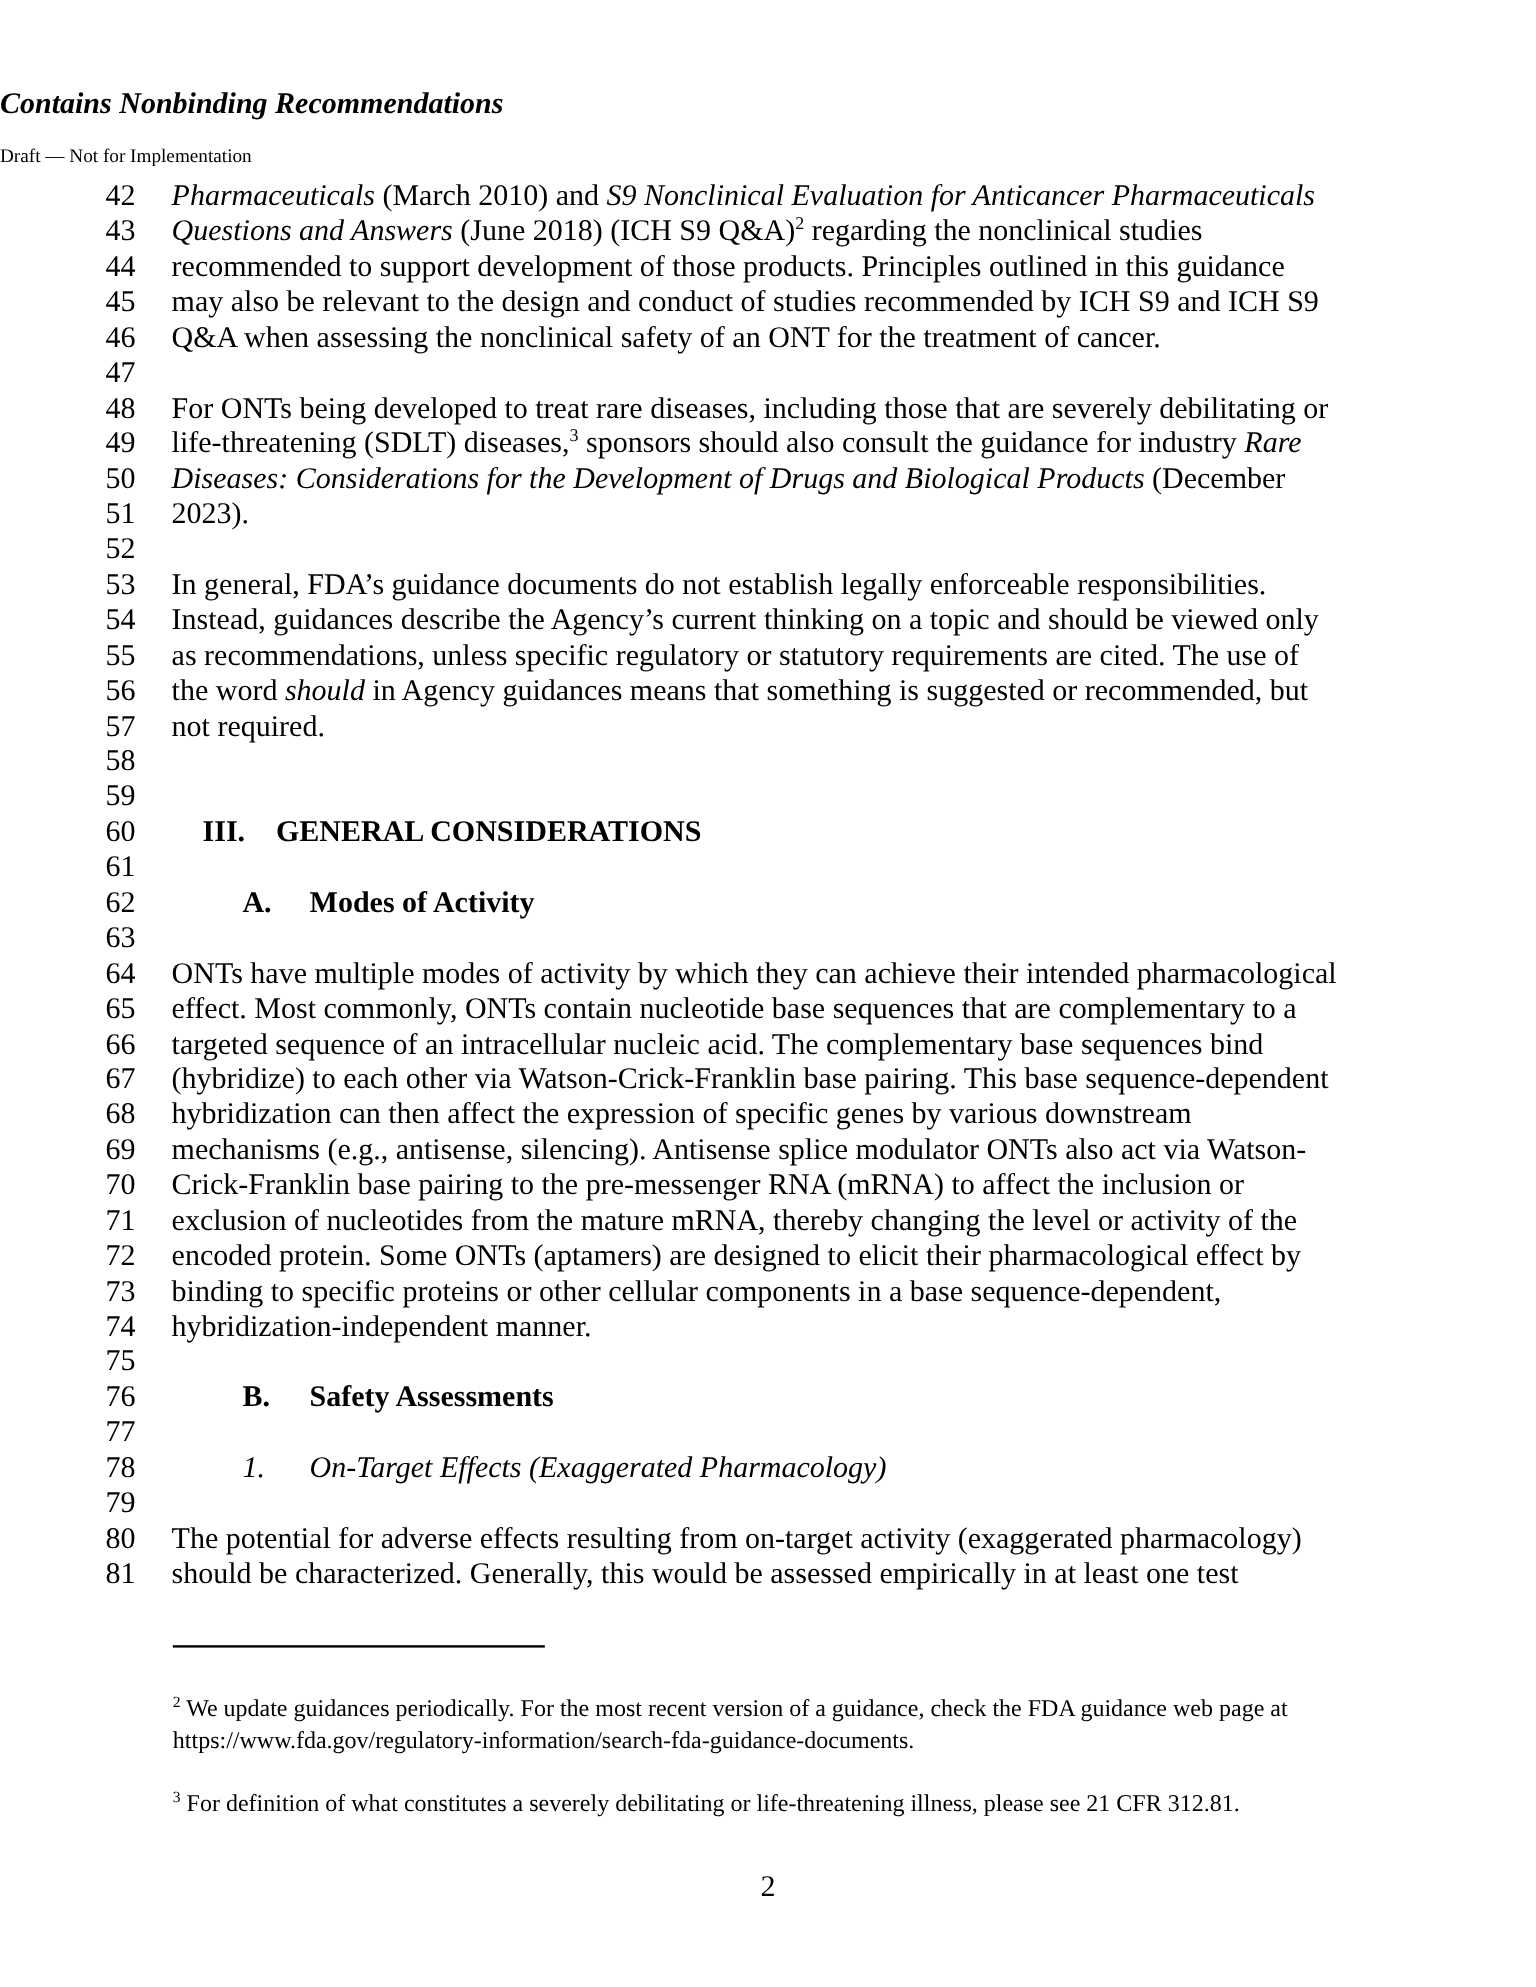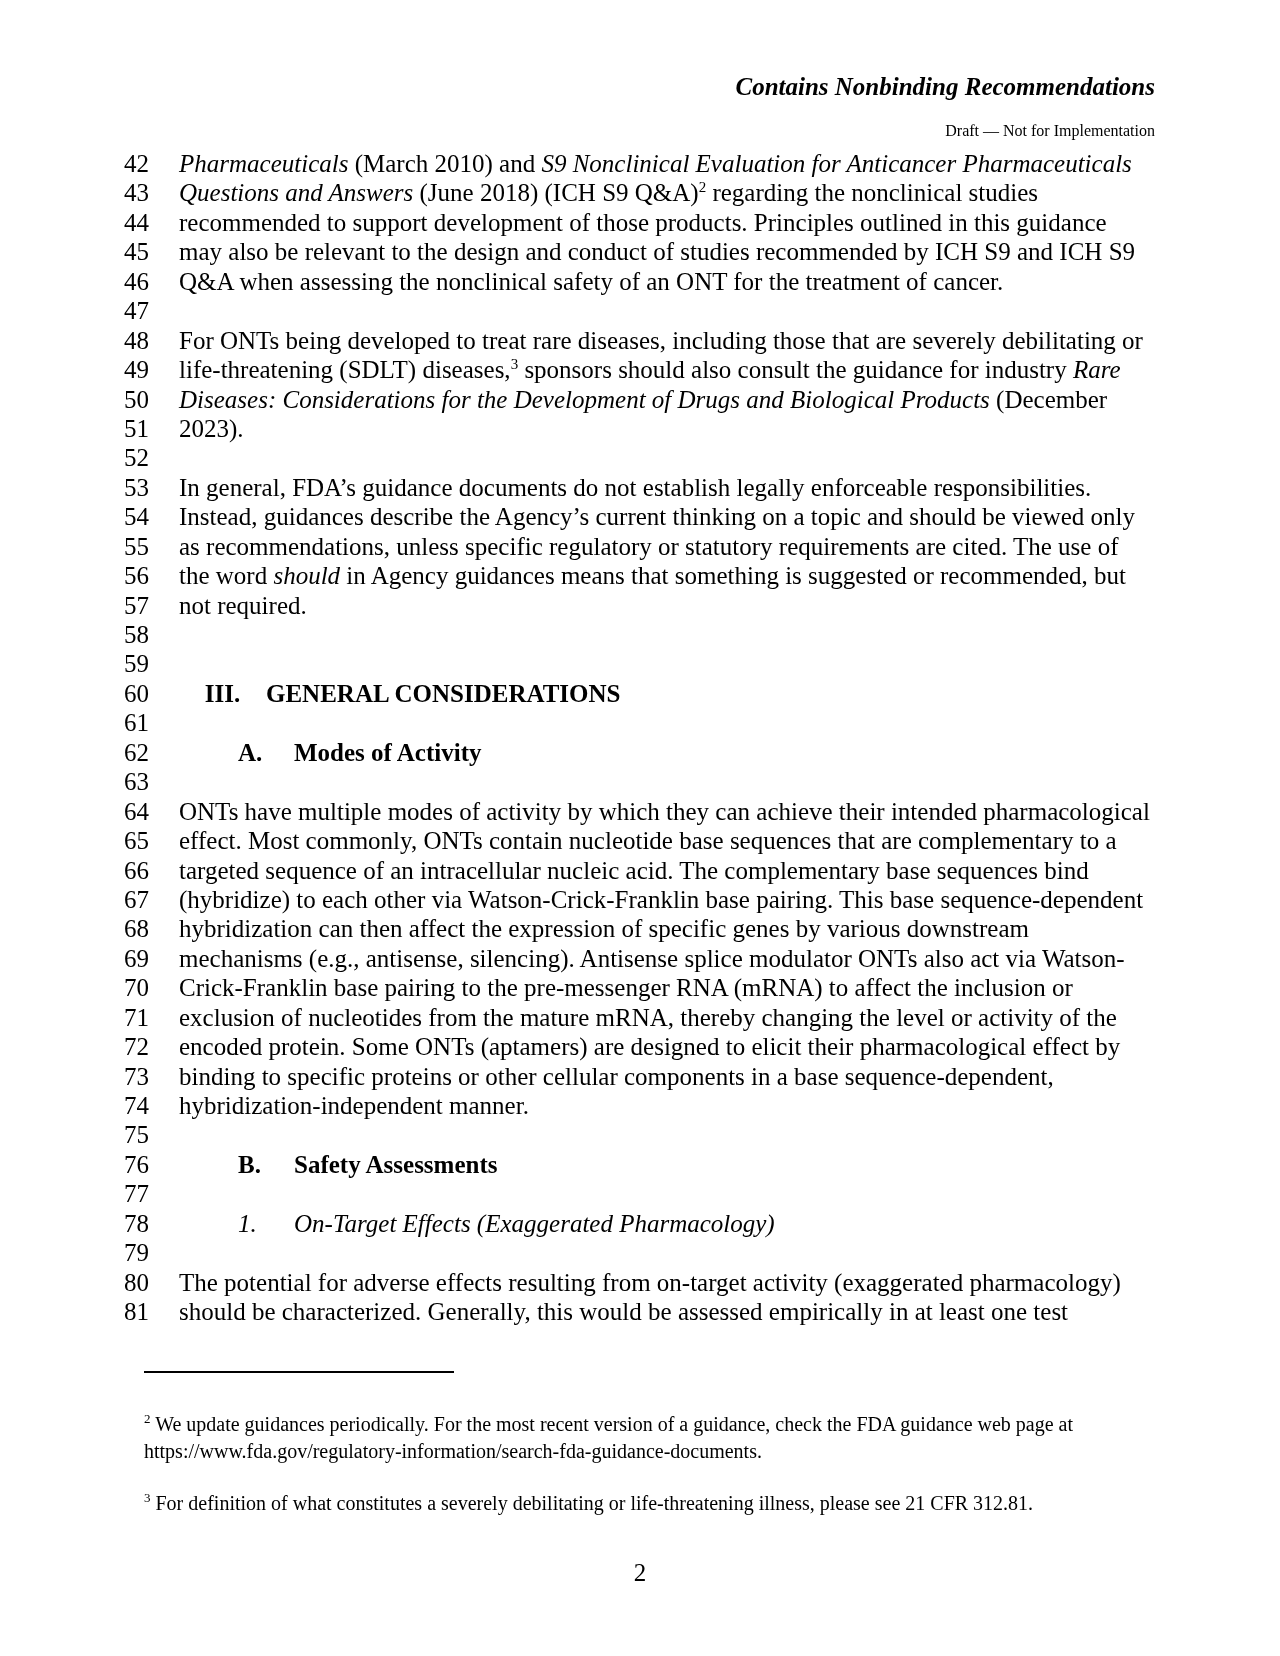--- a/index.html
+++ b/index.html
@@ -3,29 +3,29 @@
 <meta charset="utf-8">
 <style>
   html,body{margin:0;padding:0;background:#fff;}
   .page{
     position:relative;
     width:1280px;height:1656px;
     background:#ffffff;color:#000;
     font-family:"Liberation Serif","DejaVu Serif",serif;
     overflow:hidden;
   }
-  .doc-header{position:absolute;top:72px;left:11px;width:1144px;text-align:right;}
+  .doc-header{position:absolute;top:72px;left:0;width:1144px;text-align:left;}
   .doc-header .title{
     font-size:25px;font-weight:bold;font-style:italic;line-height:29px;
   }
   .doc-header .subtitle{
     font-size:16px;line-height:27px;margin-top:16px;
   }
   .doc-lines{position:absolute;top:149px;left:88px;width:1180px;}
-  .line{height:29.45px;line-height:29.45px;white-space:pre;font-size:25px;margin-left:36px;}
+  .line{height:29.45px;line-height:29.45px;white-space:pre;font-size:25px;}
   .line-num{display:inline-block;width:55px;font-size:25px;}
   .it{font-style:italic;}
   .bd{font-weight:bold;}
   .sup{font-size:15px;vertical-align:super;line-height:0;}
   .cell{display:inline-block;}
   .gap{display:inline-block;}
   .footnote-sep{
     position:absolute;top:1371px;left:144px;width:310px;height:0;
     border-top:2px solid #000;
   }

